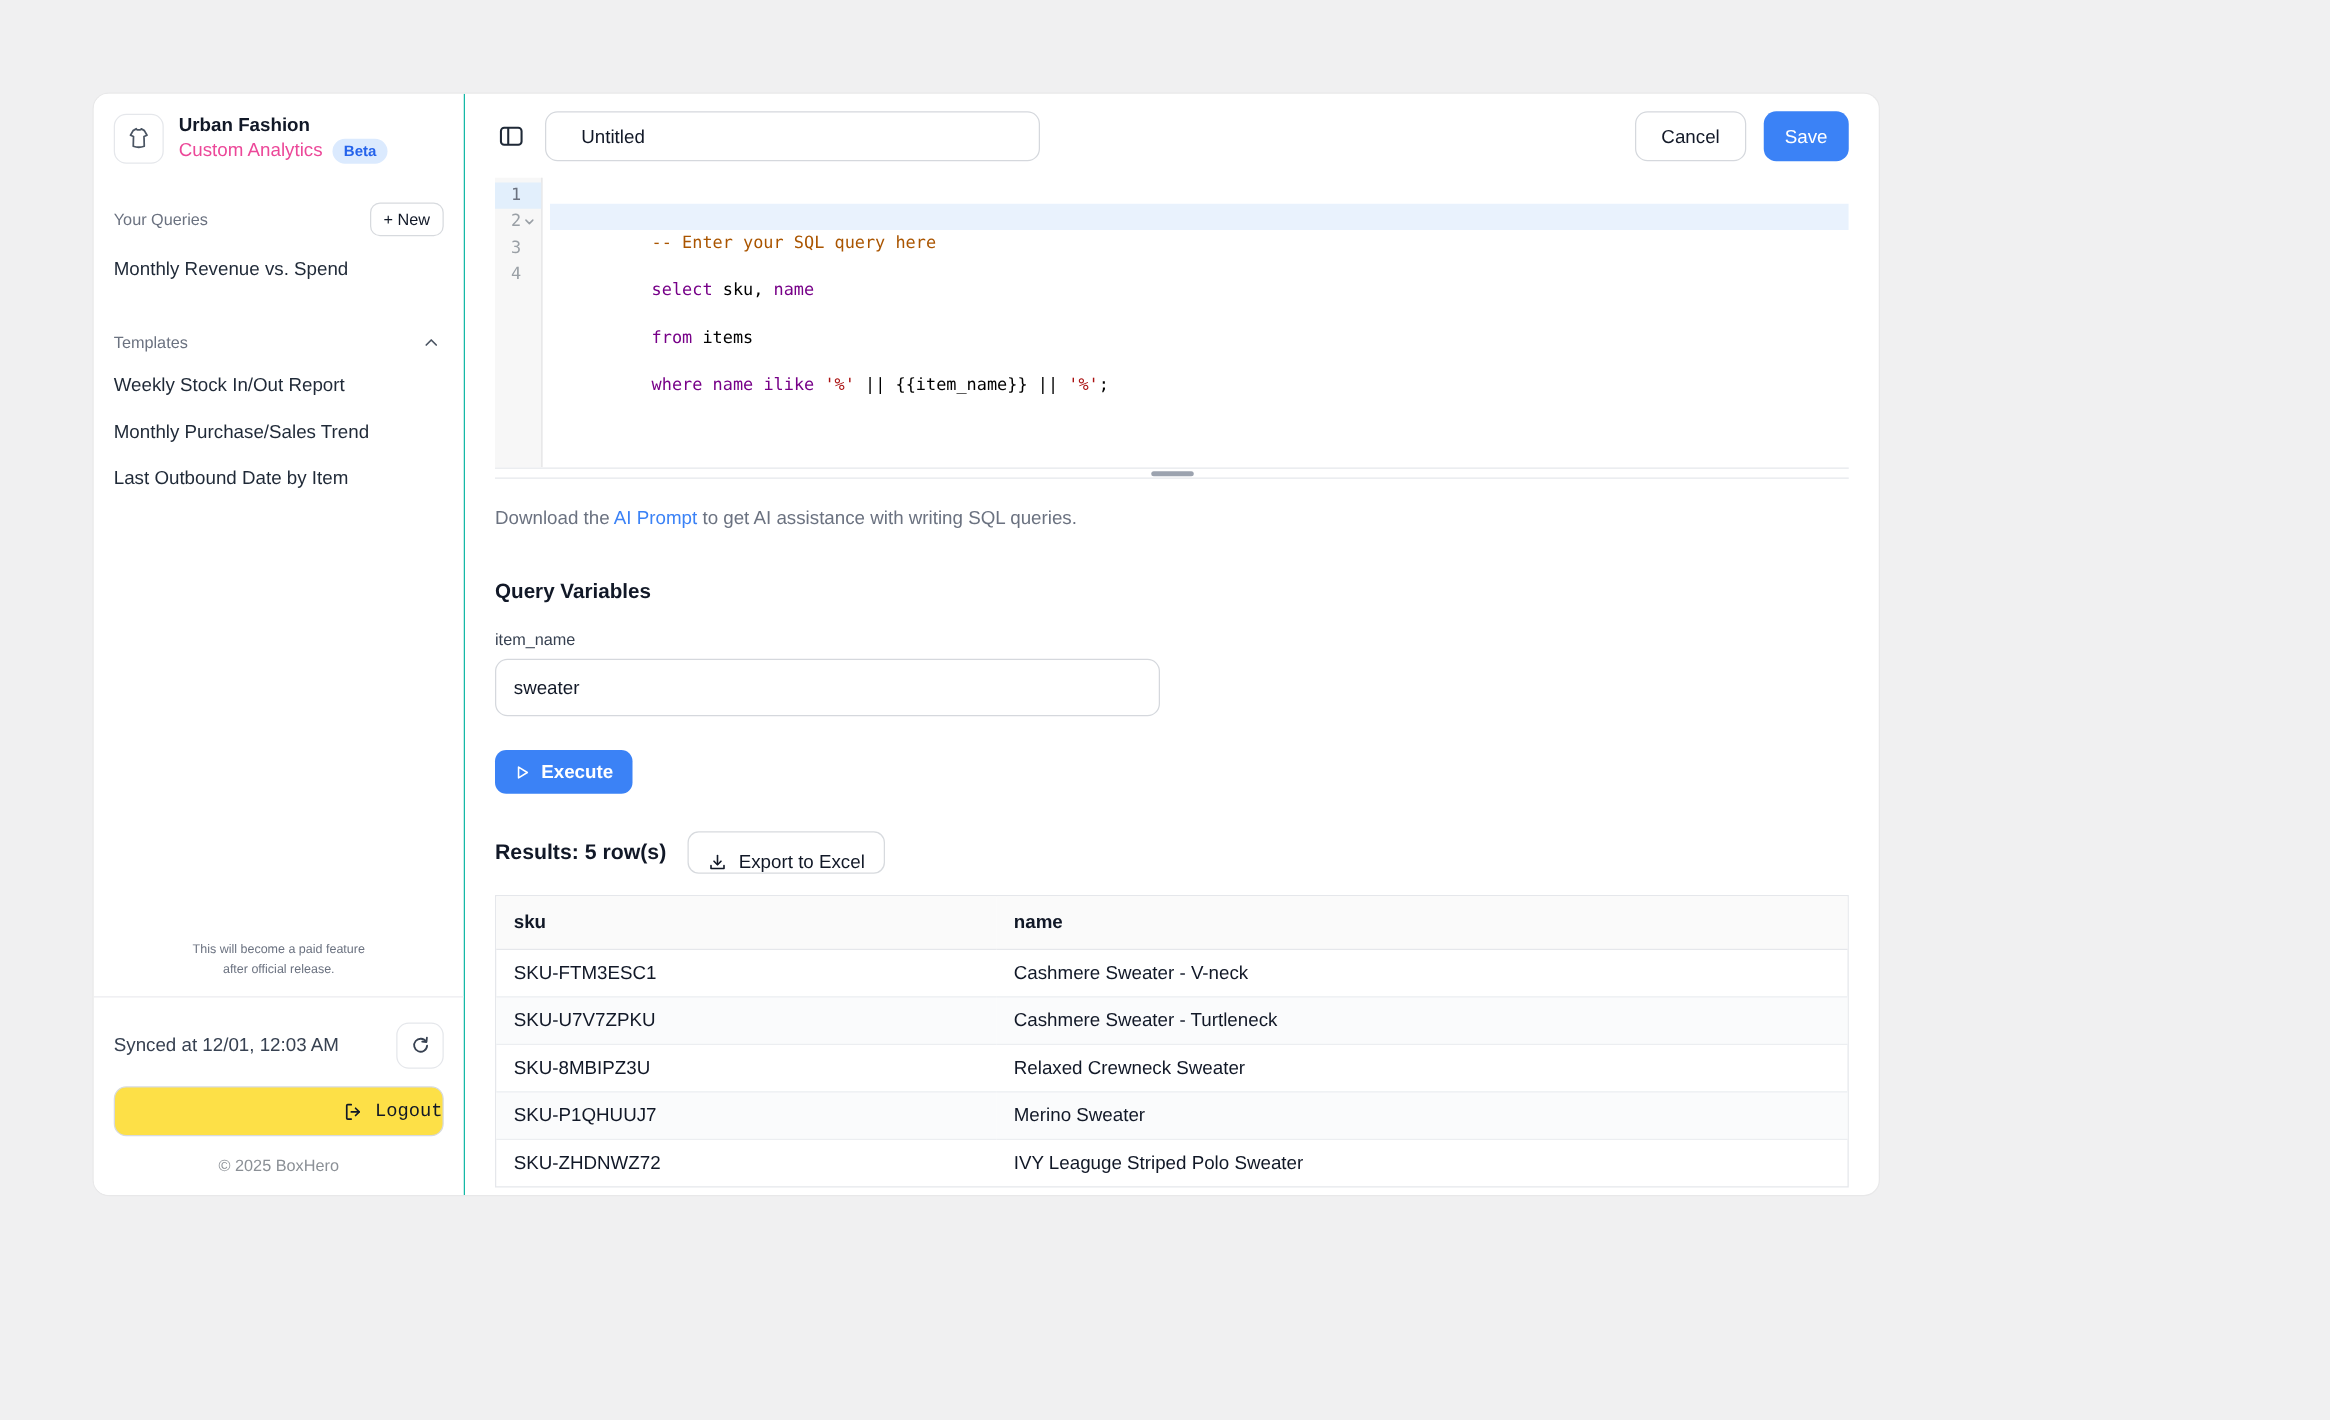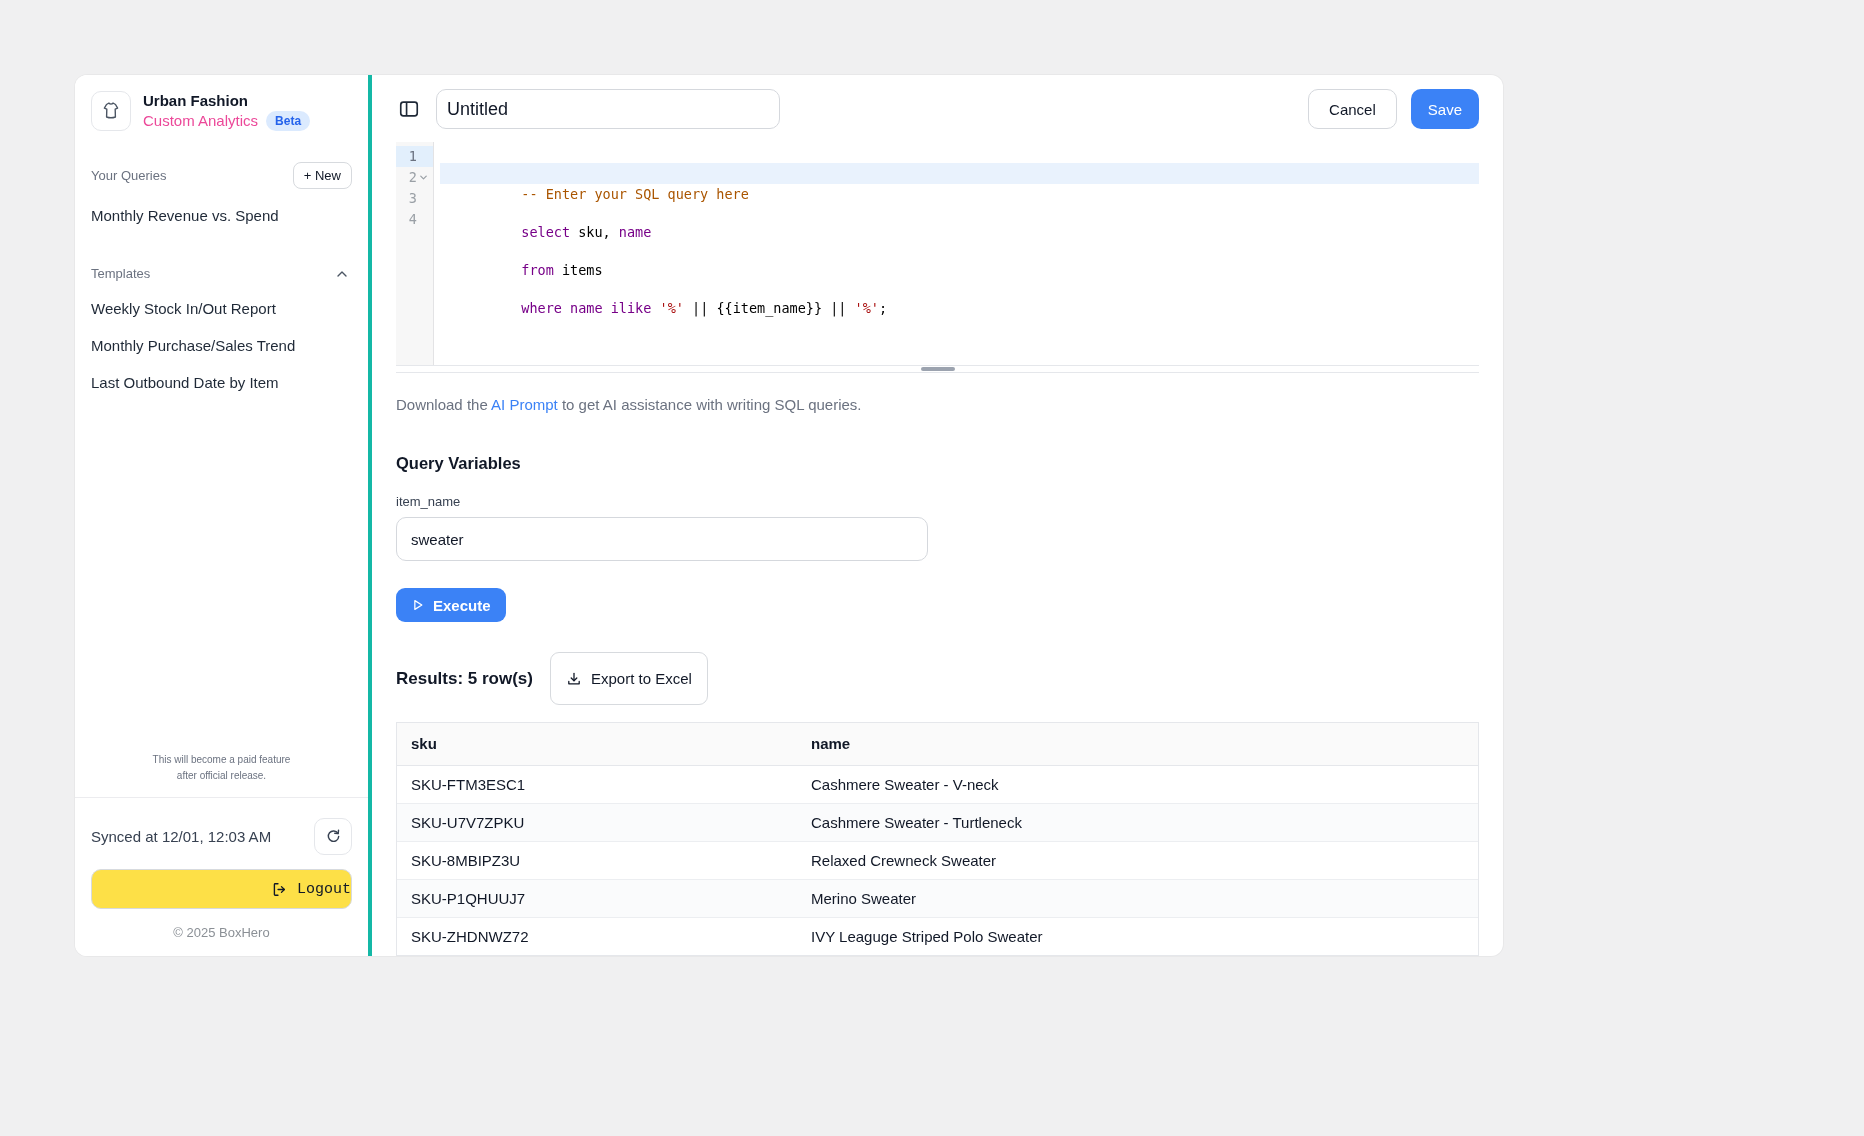--- a/index.html
+++ b/index.html
@@ -13,21 +13,21 @@
   .app-card {
     position: absolute; left: 75px; top: 75px;
     width: 1428px; height: 881px;
     background: #ffffff; border-radius: 12px;
     display: flex; overflow: hidden;
     box-shadow: 0 0 0 1px rgba(0,0,0,0.03);
   }
   
   .sidebar {
     width: 297px; flex: 0 0 297px;
-    border-right: 4px solid #14b8a6;
+    border-right: 1px solid #14b8a6;
     display: flex; flex-direction: column;
     padding: 16px 16px 16px;
     background: #fff;
   }
   .logo-row { display: flex; align-items: center; gap: 12px; }
   .logo-box {
     width: 40px; height: 40px; border: 1px solid #e5e7eb; border-radius: 10px;
     display: flex; align-items: center; justify-content: center; flex: 0 0 40px;
   }
   .ws-name { font-size: 15px; font-weight: 700; line-height: 1.35; }
@@ -67,22 +67,22 @@
     display: flex; align-items: center; justify-content: flex-end; gap: 9px;
     font-size: 15px; font-weight: 500; color: #111827; cursor: pointer;
     font-family: Liberation Mono, monospace;
   }
   .copyright { margin-top: 16px; text-align: center; font-size: 13px; color: #8b9096; }
   
   .main { flex: 1; display: flex; flex-direction: column; padding: 14px 24px 0; min-width: 0; }
   .topbar { display: flex; align-items: center; gap: 14px; height: 40px; margin-bottom: 13px; }
   .ghost-icon-btn { background: none; border: none; cursor: pointer; display: flex; padding: 2px; }
   .title-input {
-    width: 344px; height: 40px; border: 1px solid #d5d8dd; border-radius: 10px;
-    padding: 0 10px; font-size: 18px; color: #111827; outline: none;
+    width: 396px; height: 40px; border: 1px solid #d5d8dd; border-radius: 10px;
+    padding: 0 28px; font-size: 15px; color: #111827; outline: none;
     font-family: inherit; cursor: text;
   }
   .spacer { flex: 1; }
   .btn-secondary {
     height: 40px; padding: 0 20px; background: #fff; border: 1px solid #d5d8dd;
     border-radius: 10px; font-size: 15px; font-weight: 500; color: #111827; cursor: pointer;
     font-family: inherit;
   }
   .btn-primary {
     height: 40px; padding: 0 17px; background: #3b82f6; border: none;
@@ -128,22 +128,22 @@
   .exec-btn {
     margin-top: 27px; height: 35px; padding: 0 15px;
     background: #3b82f6; color: #fff; border: none; border-radius: 9px;
     display: inline-flex; align-items: center; gap: 8px;
     font-size: 15px; font-weight: 600; cursor: pointer; width: fit-content;
     font-family: inherit;
   }
   .results-row { margin-top: 30px; display: flex; align-items: center; gap: 17px; }
   .results-summary { font-size: 17px; font-weight: 700; color: #111827; }
   .export-btn {
-    height: 53px; padding: 0 15px; background: #fff; border: 1px solid #d7dade; border-radius: 9px;
-    display: inline-flex; align-items: center; gap: 9px;
+    height: 34px; padding: 0 15px; background: #fff; border: 1px solid #d7dade; border-radius: 9px;
+    display: inline-flex; align-items: flex-end; gap: 9px;
     font-size: 15px; font-weight: 500; color: #111827; cursor: pointer;
     font-family: inherit;
   }
   .table-wrap { margin-top: 17px; border: 1px solid #e5e7eb; }
   table { width: 100%; border-collapse: collapse; }
   th {
     height: 42px; background: #fafafa; text-align: left; padding: 0 14px;
     font-size: 15px; font-weight: 700; color: #111827; border-bottom: 1px solid #e5e7eb;
   }
   th.col-sku { width: 400px; }

